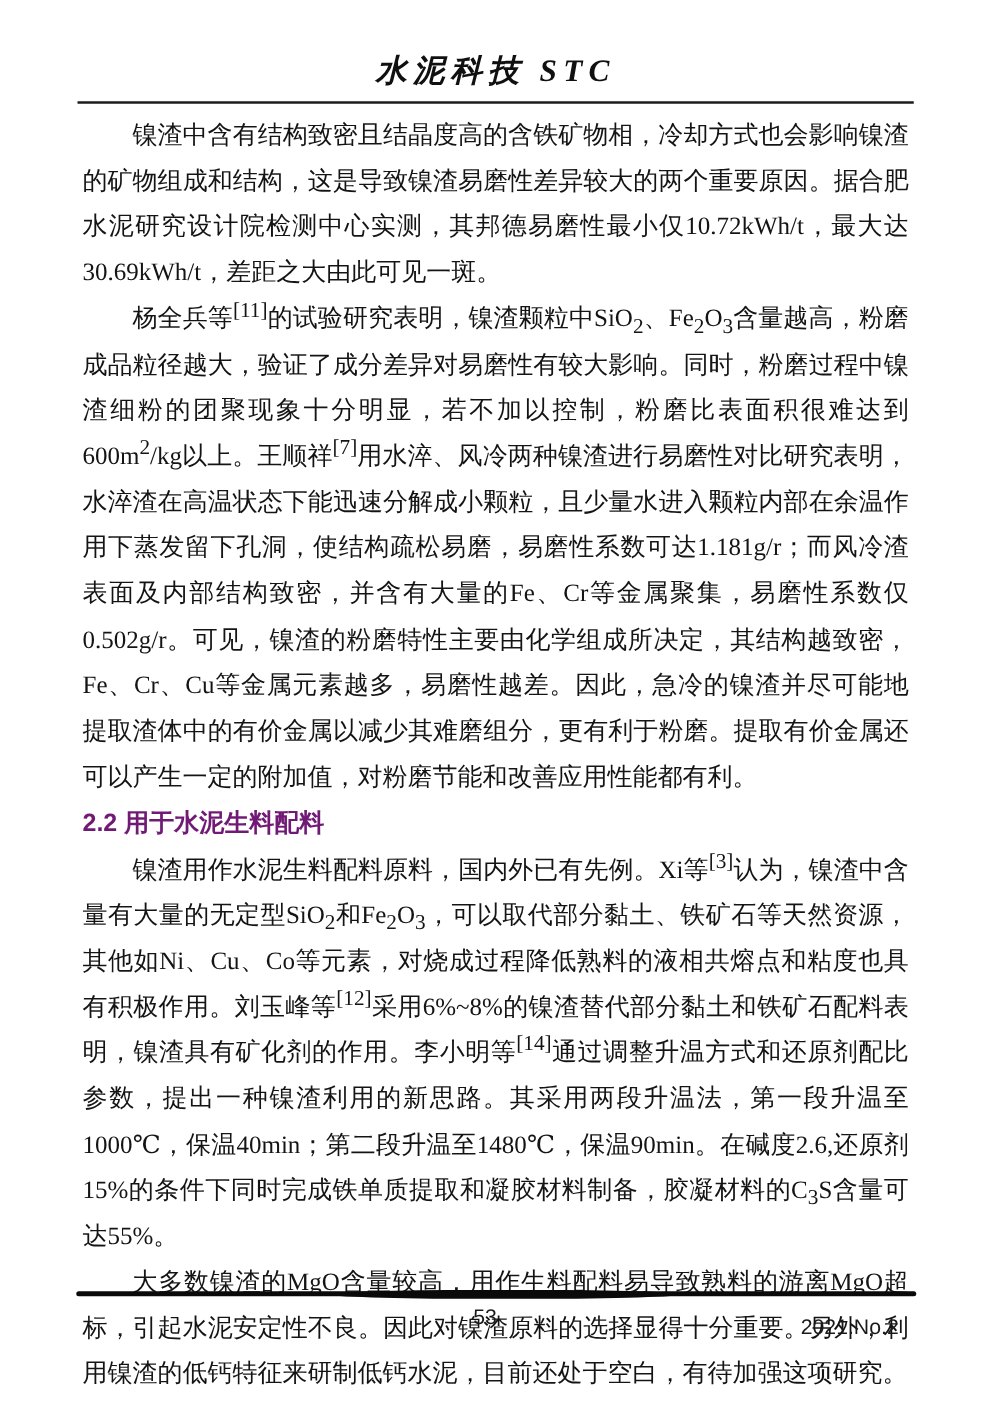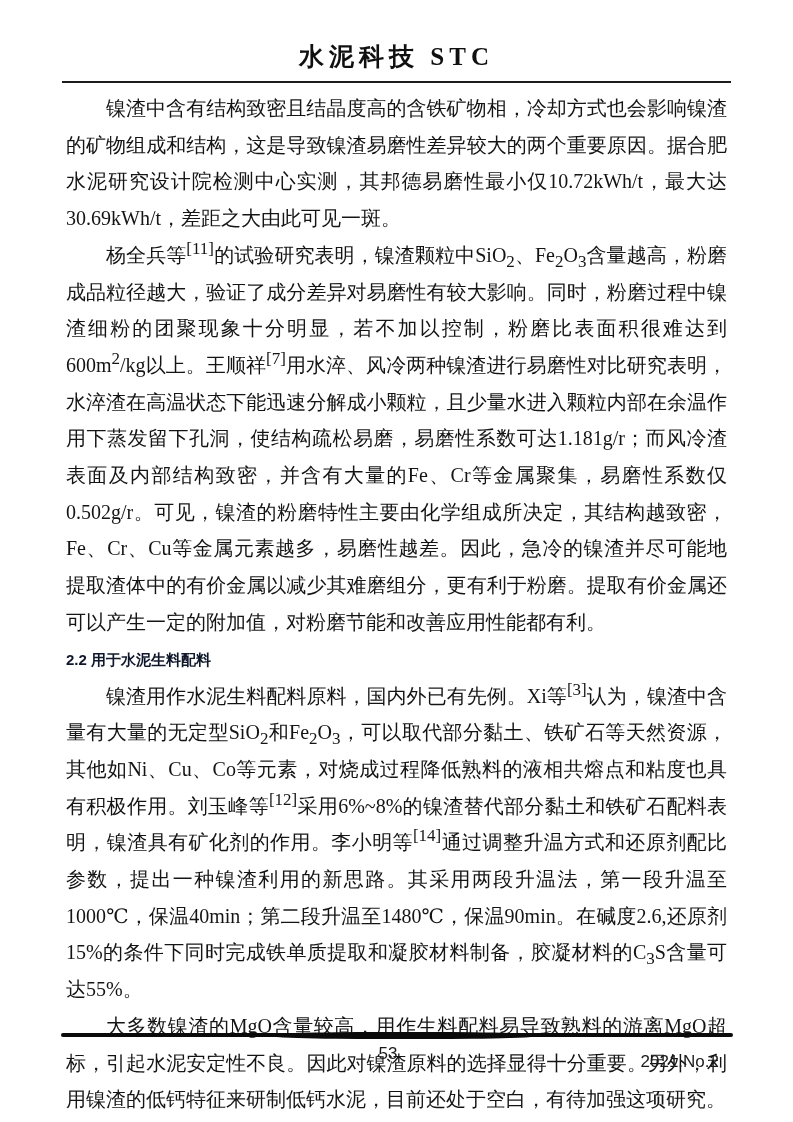--- a/index.html
+++ b/index.html
@@ -15,43 +15,44 @@
     background: #ffffff;
     overflow: hidden;
   }
   .header {
     position: absolute;
     top: 40px; left: 62px; width: 669px;
     text-align: center;
   }
   .journal-title {
     font-size: 25px;
+    font-style: italic;
     font-weight: 600;
     letter-spacing: 5px;
     color: #101010;
   }
   .header-rule {
     margin-top: 8px;
     border-top: 2px solid #1c1c1c;
     height: 0;
   }
   .article {
     position: absolute;
     top: 90px; left: 66px; width: 661px;
     font-size: 20px;
     line-height: 36.7px;
     text-align: justify;
   }
   .article p.body { text-indent: 2em; }
   .article h2.heading {
     font-family: "Liberation Sans", "DejaVu Sans", sans-serif;
-    font-size: 15px;
+    font-size: 20px;
     font-weight: bold;
     line-height: 37px;
-    color: #0f172a;
+    color: #701a75;
   }
   .article sup, .article sub {
     font-size: 17px;
     line-height: 0;
   }
   .footer {
     position: absolute;
     top: 1033px; left: 61px; width: 672px;
   }
   .footer-rule {

